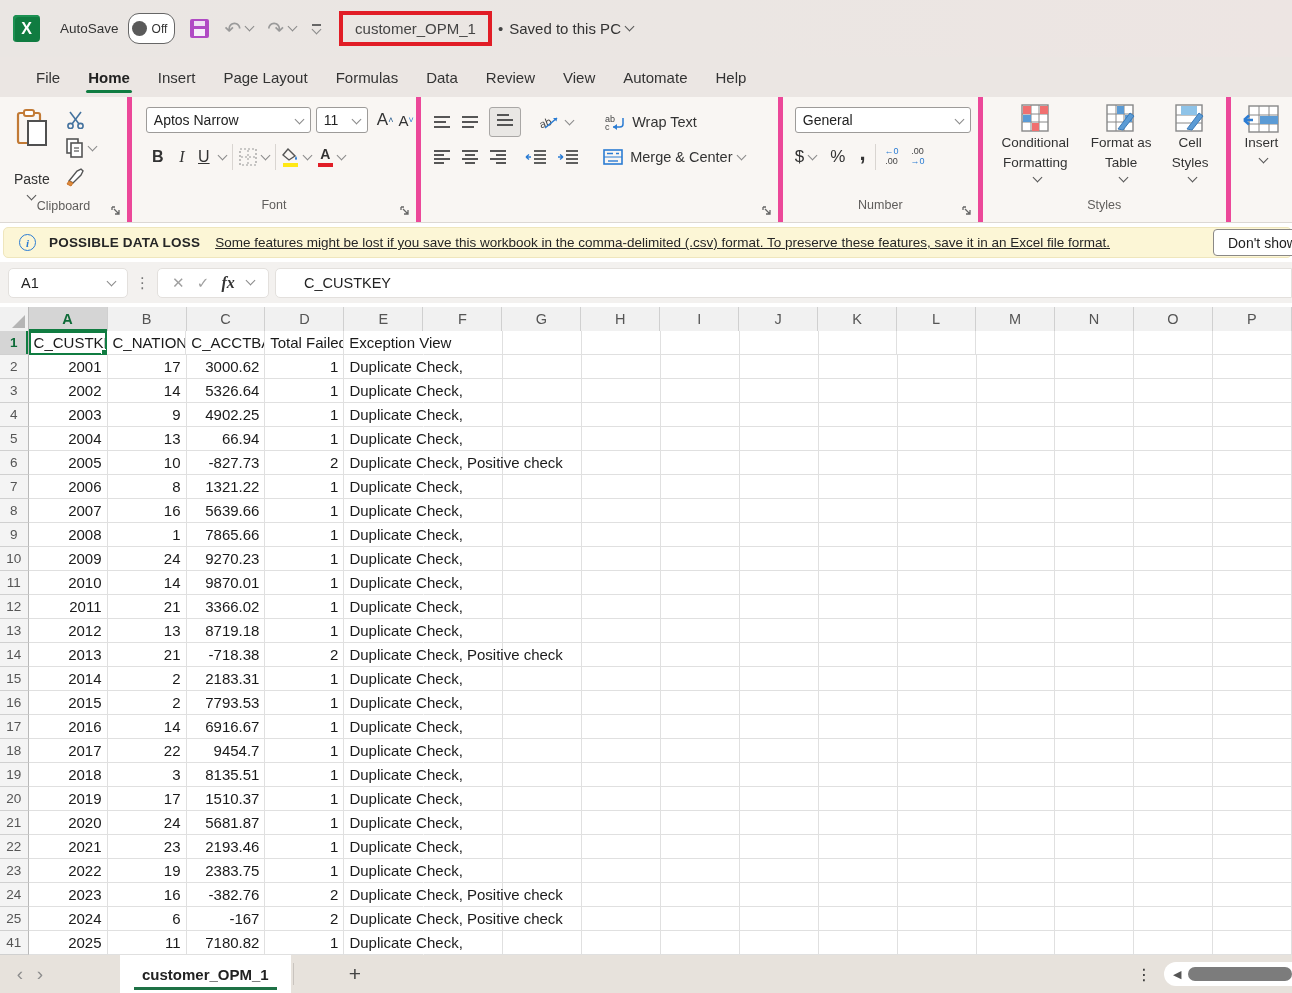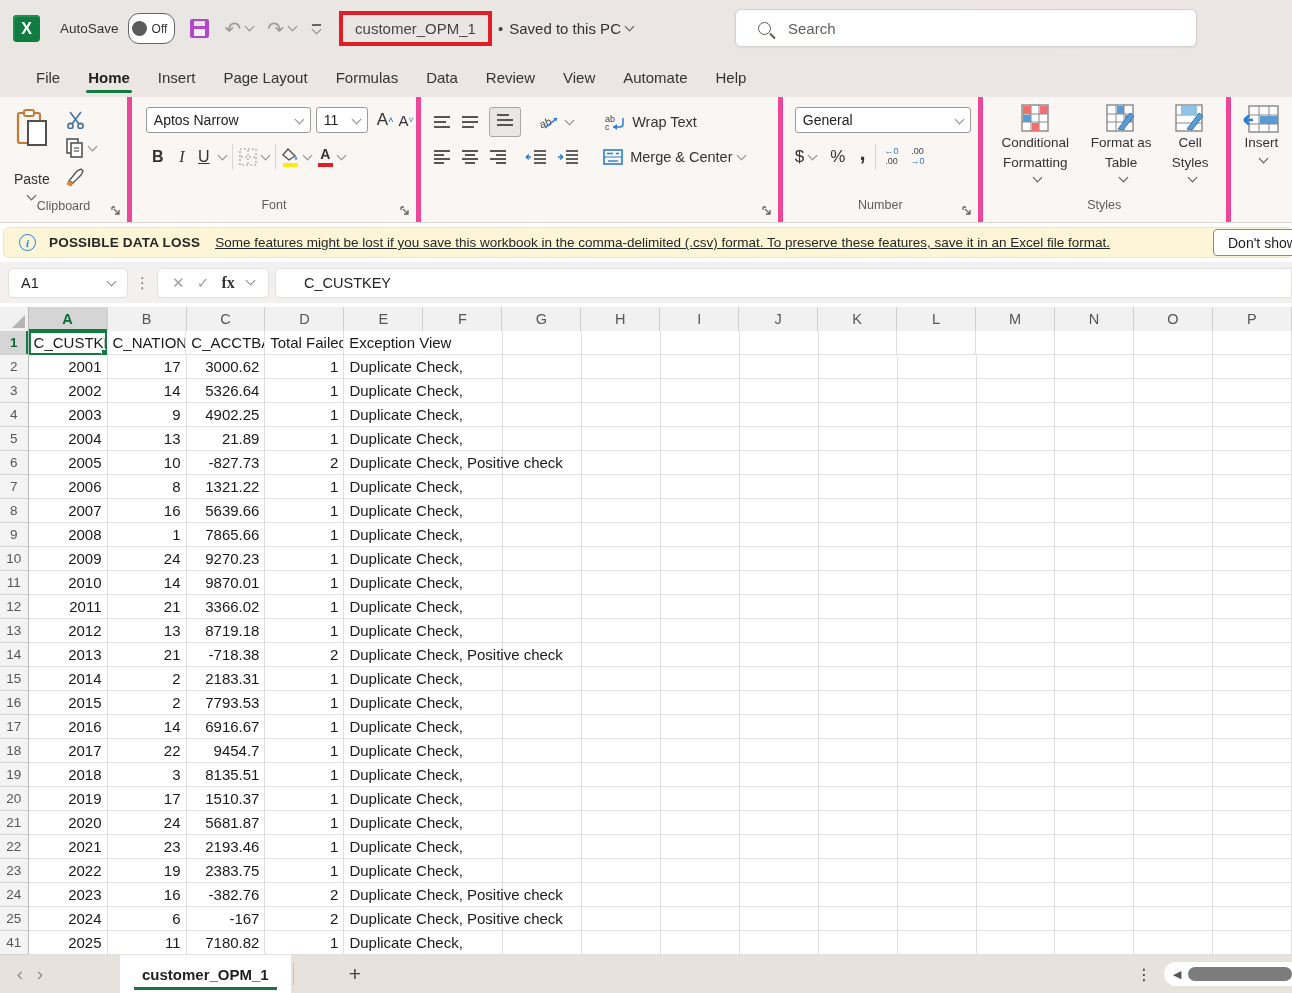--- a/index.html
+++ b/index.html
@@ -85,21 +85,21 @@
   .formularow { position:absolute; top:262px; left:0; width:1292px; height:41px; background:#f3f1ef;
     display:flex; align-items:center; }
   .namebox { width:120px; height:30px; background:#fff; border:1px solid #e3e0dd; border-radius:5px;
     margin-left:8px; display:flex; align-items:center; justify-content:space-between; padding:0 12px;
     font-size:14.5px; color:#222; }
   .dots3 { color:#777; font-size:15px; margin:0 7px; letter-spacing:0; }
   .fxbox { width:112px; height:30px; background:#fff; border:1px solid #e3e0dd; border-radius:5px;
     display:flex; align-items:center; justify-content:space-around; padding:0 8px; }
   .fx-x { color:#a0a0a0; font-size:15px; }
   .fx-check { color:#a0a0a0; font-size:15px; }
-  .fx-fx { font-family:"Liberation Serif",serif; font-weight:bold; font-size:16px; color:#333; }
+  .fx-fx { font-family:"Liberation Serif",serif; font-style:italic; font-weight:bold; font-size:16px; color:#333; }
   .formulafield { flex:1; height:30px; background:#fff; border:1px solid #e3e0dd; border-radius:5px 0 0 5px;
     margin-left:6px; display:flex; align-items:center; padding-left:28px; font-size:14.5px; color:#222; }
 
   
   .grid { position:absolute; top:307px; left:0; width:1292px; height:648px; background:#fff; overflow:hidden; }
   .colheads { display:flex; height:24px; border-bottom:1px solid #9a9a9a; background:#f1f1f1; }
   .corner { width:29px; height:24px; background:#f1f1f1; border-right:1px solid #b9b9b9; position:relative; }
   .corner:after { content:""; position:absolute; right:3px; bottom:3px; border-left:13px solid transparent;
     border-bottom:13px solid #b5b5b5; }
   .colhead { width:80px; height:24px; font-size:14.5px; color:#555; display:flex; align-items:center;
@@ -159,24 +159,20 @@
       <span class="chev" style="margin-left:0;margin-top:-2px"></span>
     </div>
     <div class="filename-box">
       <span class="filename">customer_OPM_1</span>
     </div>
     <span class="dot-sep">•</span>
     <span class="saved-status">
       <span>Saved to this PC</span>
       <span class="chev dark"></span>
     </span>
-    <div class="searchbox">
-      <div class="search-glyph"></div>
-      <span class="search-ph">Search</span>
-    </div>
   </div>
 
   <div class="menurow" id="menurow">
       <div class="mtab">File</div>
       <div class="mtab active">Home</div>
       <div class="mtab">Insert</div>
       <div class="mtab">Page Layout</div>
       <div class="mtab">Formulas</div>
       <div class="mtab">Data</div>
       <div class="mtab">Review</div>
@@ -634,21 +630,21 @@
         </div>
         <div class="grow">
           <div class="rowhead">5</div>
           <div class="cell num">
             <span>2004</span>
           </div>
           <div class="cell num">
             <span>13</span>
           </div>
           <div class="cell num">
-            <span>21.89</span>
+            <span>66.94</span>
           </div>
           <div class="cell num">
             <span>1</span>
           </div>
           <div class="cell txt spill">
             <span>Duplicate Check,</span>
           </div>
           <div class="cell"></div>
           <div class="cell"></div>
           <div class="cell"></div>

